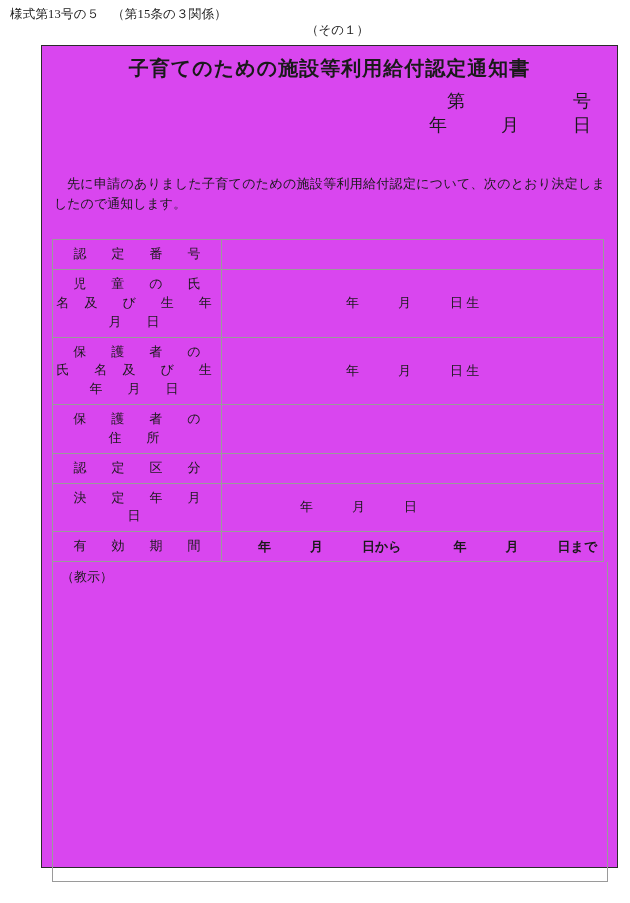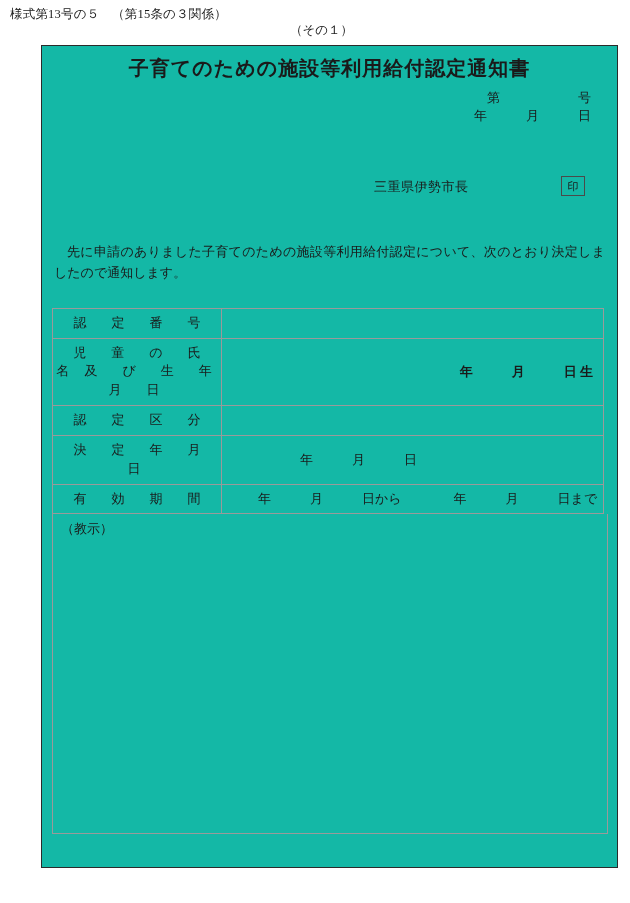--- a/index.html
+++ b/index.html
@@ -20,54 +20,54 @@
   .form-code {
     position: absolute;
     left: 10px;
     top: 6px;
     font-size: 12.5px;
     letter-spacing: 0.2px;
     white-space: pre;
   }
   .sheet-no {
     position: absolute;
-    left: 290px;
+    left: 306px;
     top: 22px;
     font-size: 12.5px;
     white-space: pre;
   }
 
   
   .form-frame {
     position: absolute;
     left: 41px;
     top: 45px;
     width: 577px;
     height: 823px;
     border: 1.6px solid #2b2b2b;
     box-sizing: border-box;
-    background: #14b8a6;
+    background: #d946ef;
   }
 
   .title {
     margin: 10px 0 0 0;
     text-align: center;
     font-family: "DejaVu Sans", "Liberation Sans", sans-serif;
     font-weight: bold;
     font-size: 20px;
     letter-spacing: 1px;
     line-height: 1.25;
   }
 
   
   .doc-meta {
     margin-top: 8px;
     padding-right: 26px;
     text-align: right;
-    font-size: 13px;
+    font-size: 18px;
     line-height: 1.35;
   }
   .doc-meta div { white-space: pre; }
 
   
   .issuer-row {
     margin-top: 52px;
     height: 30px;
     position: relative;
   }
@@ -119,23 +119,23 @@
     text-align: center;
     letter-spacing: 6px;
     text-indent: 6px;
     line-height: 1.45;
     padding: 5px 0;
   }
   .data-table .val {
     padding: 5px 10px;
     white-space: pre;
   }
-  .val.right { text-align: right; font-weight: bold; }
+  .val.right { text-align: center; }
   .val.indent { padding-left: 78px; }
-  .val.indent2 { padding-left: 36px; }
+  .val.indent2 { padding-left: 36px; font-weight: bold; }
 
   .r-h1 { height: 26px; }
   .r-h2 { height: 42px; }
   .r-h3 { height: 46px; }
   .r-h4 { height: 26px; }
 
   
   .notice-box {
     margin: 0 10px;
     width: 556px;
@@ -156,38 +156,43 @@
 
 <div class="form-frame">
 
   <div class="title">子育てのための施設等利用給付認定通知書</div>
 
   <div class="doc-meta">
     <div>第　　　　　　号</div>
     <div>年　　　月　　　日</div>
   </div>
 
-  <div class="issuer-row">
-    <span class="issuer-name">三重県伊勢市長</span>
-    <span class="seal-box">印</span>
-  </div>
 
   <div class="body-text">先に申請のありました子育てのための施設等利用給付認定について、次のとおり決定しましたので通知します。</div>
 
   <table class="data-table">
     <tbody>
       <tr class="r-h1">
         <td class="lbl">認　定　番　号</td>
         <td class="val"></td>
       </tr>
       <tr class="r-h2">
         <td class="lbl">児　童　の　氏　名
 及　び　生　年　月　日</td>
         <td class="val right">年　　　月　　　日 生</td>
       </tr>
+      <tr class="r-h2">
+        <td class="lbl">保　護　者　の　氏　名
+及　び　生　年　月　日</td>
+        <td class="val right">年　　　月　　　日 生</td>
+      </tr>
+      <tr class="r-h3">
+        <td class="lbl">保　護　者　の　住　所</td>
+        <td class="val"></td>
+      </tr>
       <tr class="r-h4">
         <td class="lbl">認　定　区　分</td>
         <td class="val"></td>
       </tr>
       <tr class="r-h4">
         <td class="lbl">決　定　年　月　日</td>
         <td class="val indent">年　　　月　　　日</td>
       </tr>
       <tr class="r-h4">
         <td class="lbl">有　効　期　間</td>

